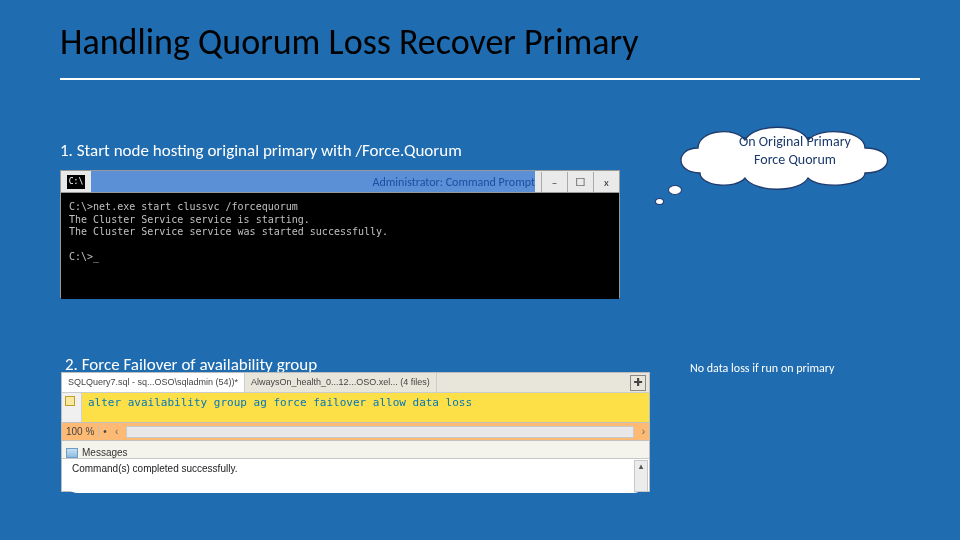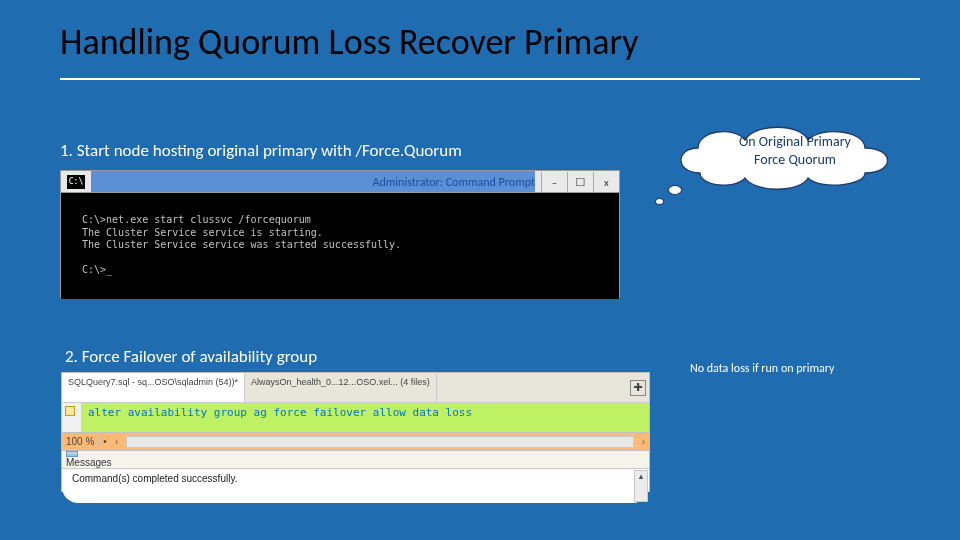--- a/index.html
+++ b/index.html
@@ -31,21 +31,21 @@
     position: absolute;
     left: 60px;
     top: 140px;
     font-size: 17px;
     color: #fff;
     font-weight: 400;
   }
   .step2-label {
     position: absolute;
     left: 65px;
-    top: 346px;
+    top: 354px;
     font-size: 17px;
     color: #fff;
   }
   .note-label {
     position: absolute;
     left: 690px;
     top: 361px;
     font-size: 12px;
     color: #fff;
   }
@@ -94,42 +94,42 @@
     border-left: 1px solid #aaa;
     display:flex;align-items:center;justify-content:center;
     font-size:11px;
     color:#333;
     background:#eaeaea;
     margin-top:1px;
   }
   .cmdwin .body {
     background: #000000;
     height: 106px;
-    padding: 21px;
+    padding: 8px;
     font-family: Consolas, monospace;
     font-size: 10px;
     color: #c0c0c0;
     white-space: pre;
     line-height: 1.25;
   }
 
   
   .ssms {
     position: absolute;
     left: 61px;
     top: 372px;
     width: 589px;
     height: 120px;
     background: #ffffff;
     border: 1px solid #bdbdbd;
     font-family: "Segoe UI", Arial, sans-serif;
     color: #333;
   }
   .ssms .tabbar {
-    height: 30px;
+    height: 20px;
     background: #e8e6da;
     font-size: 9px;
     display: flex;
     align-items: center;
     border-bottom: 1px solid #ccc;
     position: relative;
   }
   .ssms .tabbar .tab {
     padding: 0 6px;
     border-right: 1px solid #ccc;
@@ -142,21 +142,21 @@
   .ssms .tabbar .tab.active { background:#fff; }
   .ssms .tabbar .spacer { flex:1; }
   .ssms .tabbar .plusbox {
     width:16px;height:16px;border:1px solid #888;margin-right:3px;
     display:flex;align-items:center;justify-content:center;font-size:11px;color:#444;
   }
   .ssms .editor {
     display: flex;
     height: 30px;
     border-bottom: 1px solid #c0c0c0;
-    background: #bef264;
+    background: #fde047;
   }
   .ssms .editor .gutter {
     width: 20px;
     background: #f0f0f0;
     border-right: 1px solid #d0d0d0;
     position: relative;
   }
   .ssms .editor .gutter .mark {
     position:absolute; left:3px; top:3px; width:10px;height:10px;
     background:#f8e8a0; border:1px solid #c0a020;
@@ -179,24 +179,23 @@
   .ssms .zoombar .zoom { padding:0 4px; border-right:1px solid #c0c0c0; }
   .ssms .zoombar .bullet { padding:0 4px; }
   .ssms .zoombar .scroll-left { padding:0 4px; color:#666; }
   .ssms .zoombar .scrolltrack { flex:1; height:12px; background:#e8e8e8;border:1px solid #c8c8c8;margin:0 4px; }
   .ssms .zoombar .scroll-right { padding:0 4px; color:#666; }
   .ssms .msgs-tab {
     height: 18px;
     background:#f4f4ec;
     border-bottom:1px solid #c8c8c8;
     font-size:10px;
-    display:flex;align-items:flex-start;
+    display:flex;align-items:flex-end;
     padding-left:4px;
     color:#333;
-    flex-direction:column;
   }
   .ssms .msgs-tab .micon {
     width:12px;height:10px;margin-right:4px;
     background:linear-gradient(#c8dff0,#8fbde0);
     border:1px solid #6a9cc8;
   }
   .ssms .msgs-body {
     height: 34px;
     background:#fff;
     font-size:10px;

